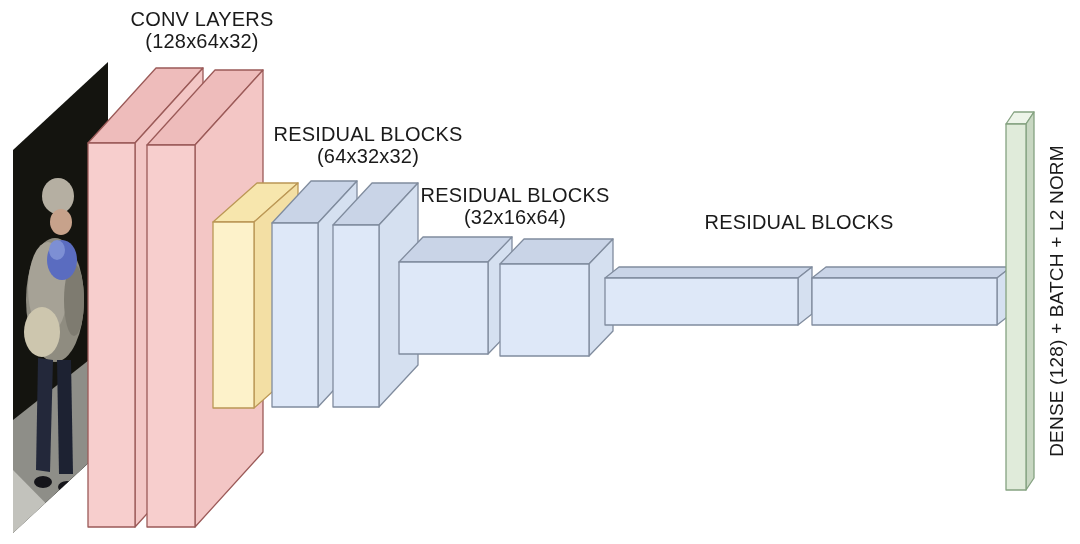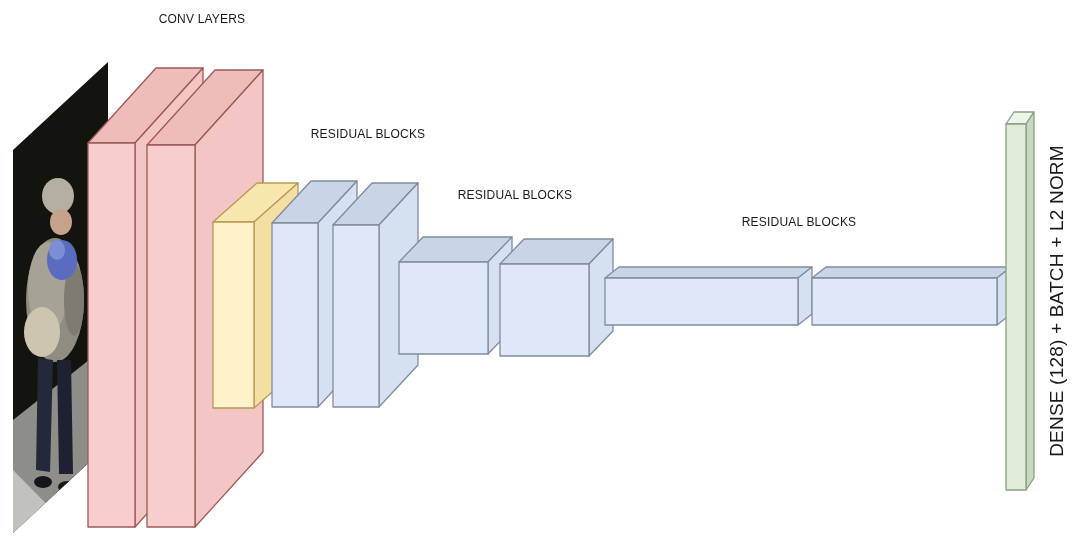--- a/index.html
+++ b/index.html
@@ -4,21 +4,21 @@
 <style>
   html,body{margin:0;padding:0;background:#fff;}
   #stage{
     position:relative;width:1080px;height:544px;overflow:hidden;
     background:var(--background,#fff);
     font-family:"Liberation Sans", sans-serif;
   }
   #stage svg{position:absolute;left:0;top:0;}
   .lbl{
     position:absolute;text-align:center;color:var(--label-text,#1a1a1a);
-    font-size:12px;line-height:22px;letter-spacing:.2px;white-space:nowrap;
+    font-size:20px;line-height:22px;letter-spacing:.2px;white-space:nowrap;
   }
   .lbl-vertical{
     position:absolute;left:867px;top:289px;width:380px;height:24px;
     transform:rotate(-90deg);transform-origin:50% 50%;
     text-align:center;color:var(--label-text,#1a1a1a);
     font-size:19px;line-height:24px;letter-spacing:.2px;white-space:nowrap;
   }
   polygon{stroke-width:1.3;stroke-linejoin:round;}
   .conv-f{fill:var(--conv-front);stroke:var(--conv-stroke);}
   .conv-t{fill:var(--conv-top);stroke:var(--conv-stroke);}
@@ -117,28 +117,31 @@
 
     <g>
       <polygon class="dense-t" points="1006,124 1014,112 1034,112 1026,124"></polygon>
       <polygon class="dense-s" points="1026,124 1034,112 1034,478 1026,490"></polygon>
       <polygon class="dense-f" points="1006,124 1026,124 1026,490 1006,490"></polygon>
     </g>
   </svg>
 
   <div class="lbl" style="left:82px;top:8px;width:240px">
     <div>CONV LAYERS</div>
+    <div>(128x64x32)</div>
   </div>
 
   <div class="lbl" style="left:248px;top:123px;width:240px">
     <div>RESIDUAL BLOCKS</div>
+    <div>(64x32x32)</div>
   </div>
 
   <div class="lbl" style="left:395px;top:184px;width:240px">
     <div>RESIDUAL BLOCKS</div>
+    <div>(32x16x64)</div>
   </div>
 
   <div class="lbl" style="left:679px;top:211px;width:240px">
     <div>RESIDUAL BLOCKS</div>
   </div>
 
   <div class="lbl-vertical">
     <div>DENSE (128) + BATCH + L2 NORM</div>
   </div>
 

